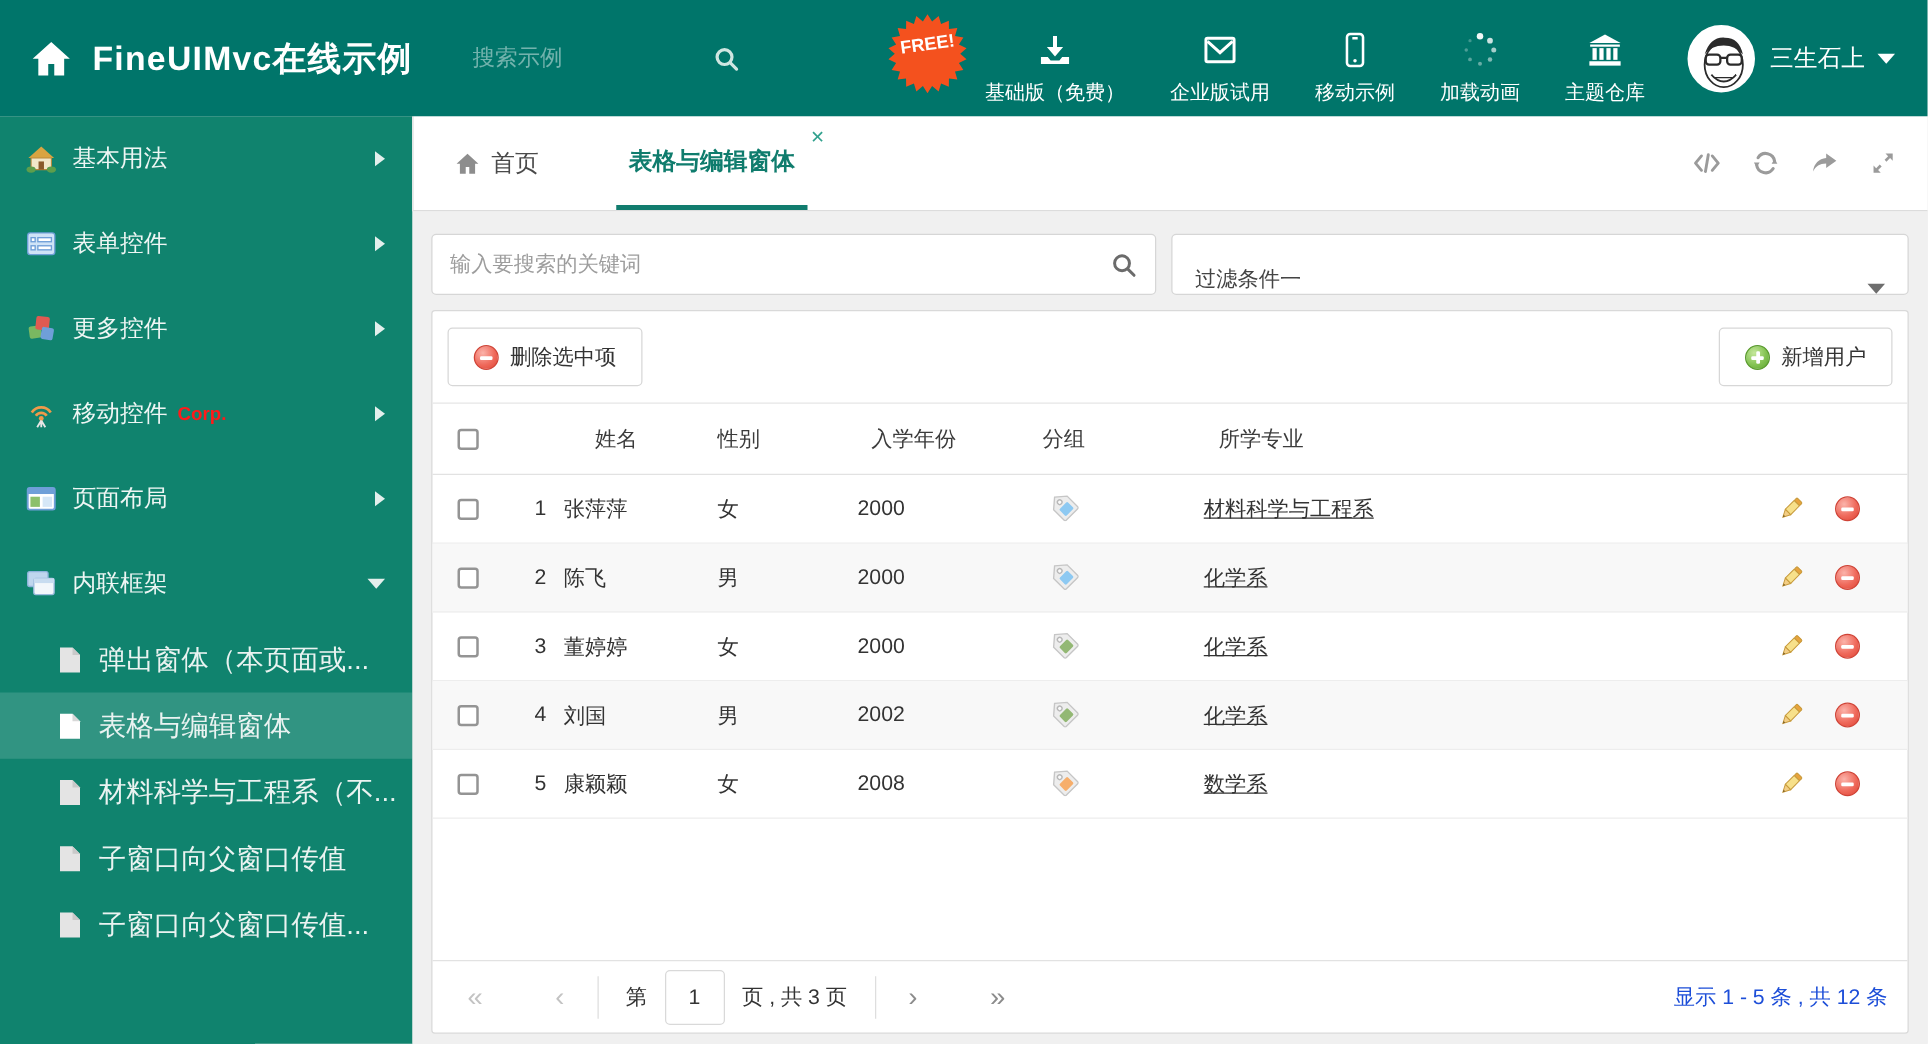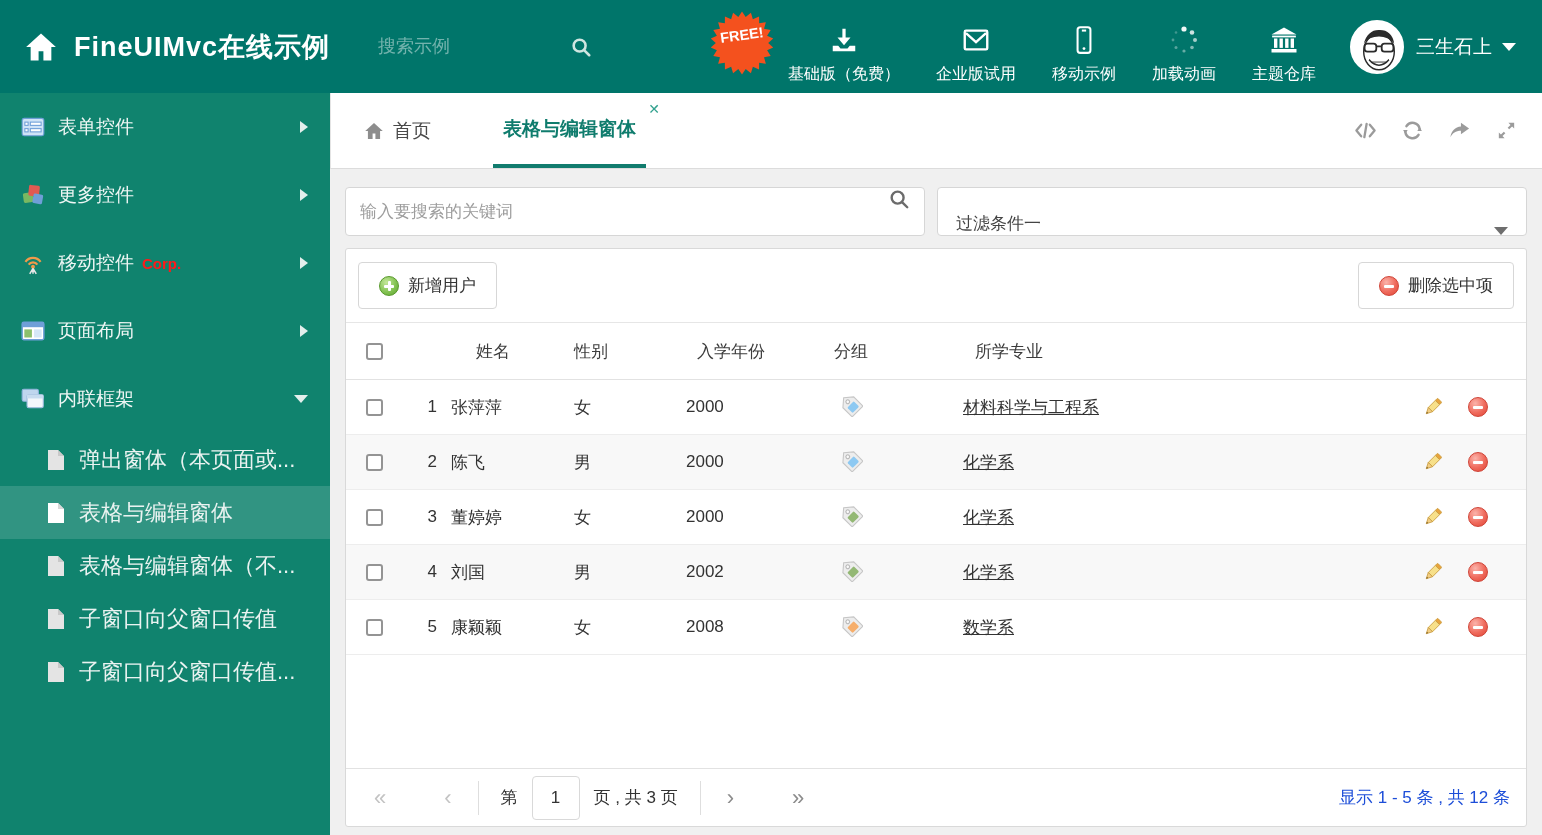--- a/index.html
+++ b/index.html
@@ -58,21 +58,21 @@
     padding:0 10px; cursor:pointer; border-bottom:4px solid #117c6e; }
   .tab-active .tl { font-size:19px; font-weight:bold; color:#0f7c6d; }
   .tab-close { position:absolute; right:-14px; top:8px; font-size:14px; font-weight:bold;
     color:#31a18e; cursor:pointer; }
   .tab-tools { margin-left:auto; margin-right:24px; display:flex; gap:24px; }
   .tab-tools svg { width:23px; height:23px; cursor:pointer; }
 
   .content { padding:18px 15px 0 15px; }
   .filter-row { display:flex; gap:12px; }
   .search-box { flex:0 0 580px; height:49px; background:#fff; border:1px solid #d6d6d6;
-    border-radius:4px; display:flex; padding:0 14px; }
+    border-radius:4px; display:flex; align-items:center; padding:0 14px; }
   .search-box input { flex:1; border:none; outline:none; font-size:17px; color:#555; font-family:inherit; }
   .search-box input::placeholder { color:#9d9d9d; }
   .search-box svg { width:22px; height:22px; cursor:pointer; }
   .dropdown { flex:1; height:49px; background:#fff; border:1px solid #d6d6d6; border-radius:4px;
     display:flex; align-items:flex-end; padding:0 18px; cursor:pointer; }
   .dropdown .dv { font-size:17px; color:#444; flex:1; }
   .dd-caret { width:0; height:0; border-left:7px solid transparent; border-right:7px solid transparent;
     border-top:8px solid #6e6e6e; }
 
   .panel { margin-top:12px; background:#fff; border:1px solid #d9d9d9; border-radius:3px;
@@ -215,20 +215,31 @@
       </svg>
     </span>
     <span class="user-name">三生石上</span>
     <span class="caret-down"></span>
   </div>
 </div>
 
 <div class="sidebar">
   <div class="side-item">
     <svg class="si" viewBox="0 0 24 24">
+      <path d="M12 3 L2.5 11.5 H21.5 Z" fill="#d9a441"></path>
+      <path d="M4.5 11.5 h15 v8.5 h-15 Z" fill="#f2e7c9" stroke="#b98a3c" stroke-width="0.8"></path>
+      <rect x="10" y="14" width="4" height="6" fill="#8a5a2b"></rect>
+      <ellipse cx="4.5" cy="20" rx="3.4" ry="2.3" fill="#5d9e4c"></ellipse>
+      <ellipse cx="19.5" cy="20" rx="3.4" ry="2.3" fill="#5d9e4c"></ellipse>
+      </svg>
+    <span class="sl">基本用法</span>
+    <span class="chev-r"></span>
+  </div>
+  <div class="side-item">
+    <svg class="si" viewBox="0 0 24 24">
       <rect x="2" y="4" width="20" height="16" rx="2" fill="#cfe3f7" stroke="#6f9fd8"></rect>
       <rect x="4.5" y="7.5" width="3" height="3" fill="#fff" stroke="#6f9fd8"></rect>
       <rect x="9.5" y="7.5" width="10" height="3" fill="#fff" stroke="#6f9fd8"></rect>
       <rect x="4.5" y="13.5" width="3" height="3" fill="#fff" stroke="#6f9fd8"></rect>
       <rect x="9.5" y="13.5" width="10" height="3" fill="#fff" stroke="#6f9fd8"></rect>
       </svg>
     <span class="sl">表单控件</span>
     <span class="chev-r"></span>
   </div>
   <div class="side-item">
@@ -283,21 +294,21 @@
       <path d="M2 1 h10 l6 6 v14 H2 Z" fill="#ffffff"></path>
         <path d="M12 1 l6 6 h-6 Z" fill="#d8d8d8"></path>
       </svg>
     <span class="sl">表格与编辑窗体</span>
   </div>
   <div class="sub-item">
     <svg class="fi" viewBox="0 0 20 22">
       <path d="M2 1 h10 l6 6 v14 H2 Z" fill="#e4e4e4"></path>
         <path d="M12 1 l6 6 h-6 Z" fill="#c9c9c9"></path>
       </svg>
-    <span class="sl">表格与编辑窗体（不...</span>
+    <span class="sl">材料科学与工程系（不...</span>
   </div>
   <div class="sub-item">
     <svg class="fi" viewBox="0 0 20 22">
       <path d="M2 1 h10 l6 6 v14 H2 Z" fill="#e4e4e4"></path>
         <path d="M12 1 l6 6 h-6 Z" fill="#c9c9c9"></path>
       </svg>
     <span class="sl">子窗口向父窗口传值</span>
   </div>
   <div class="sub-item">
     <svg class="fi" viewBox="0 0 20 22">
@@ -353,26 +364,26 @@
       </div>
       <div class="dropdown">
         <span class="dv">过滤条件一</span>
         <span class="dd-caret"></span>
       </div>
     </div>
 
     <div class="panel">
       <div class="toolbar">
         <div class="btn">
+          <span class="circle-ic red"></span>
+          <span>删除选中项</span>
+        </div>
+        <div class="btn">
           <span class="circle-ic green"></span>
           <span>新增用户</span>
-        </div>
-        <div class="btn">
-          <span class="circle-ic red"></span>
-          <span>删除选中项</span>
         </div>
       </div>
 
       <div class="trow thead">
         <span class="cb"></span>
         <span></span>
         <span class="h-name">姓名</span>
         <span class="h-gender">性别</span>
         <span class="h-year">入学年份</span>
         <span class="h-group">分组</span>

